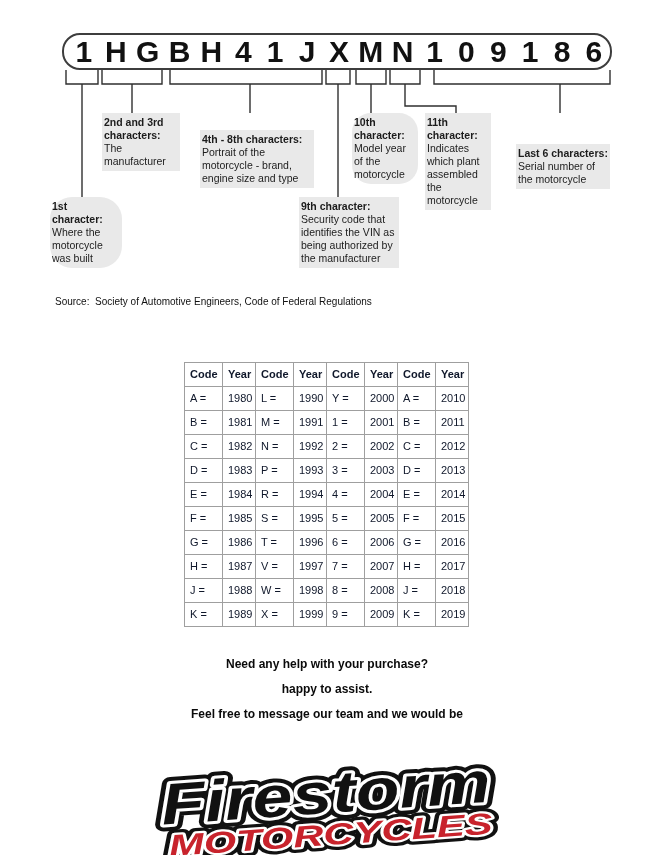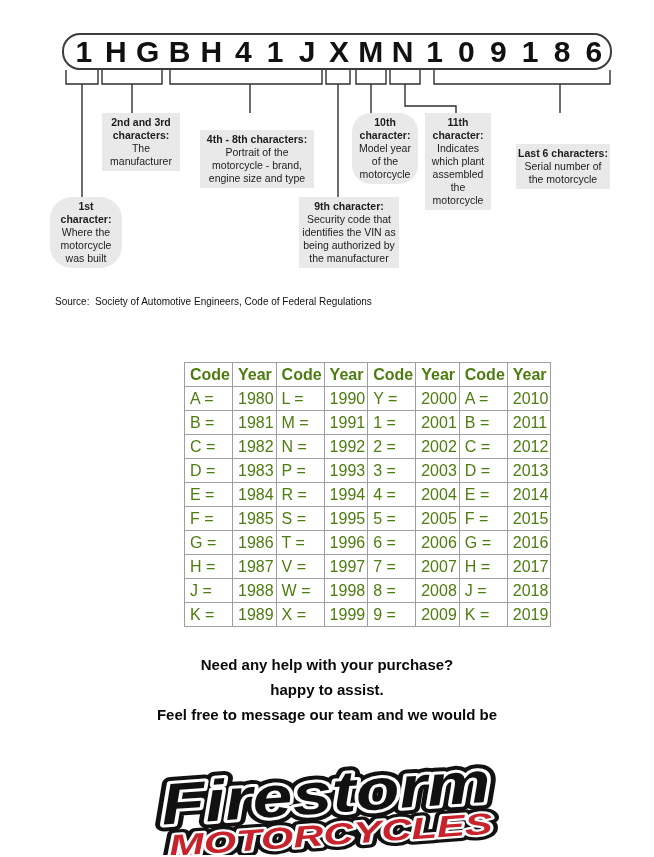--- a/index.html
+++ b/index.html
@@ -9,38 +9,38 @@
   
   .vin-box{position:absolute;left:62px;top:33px;width:550px;height:37px;box-sizing:border-box;
            border:2px solid #3d3d3d;border-radius:18px;display:flex;align-items:center;
            padding-left:4px;background:#fff;}
   .vin-char{width:32px;text-align:center;font-weight:bold;font-size:30px;line-height:31px;color:#111;}
 
   
   .connectors{position:absolute;left:0;top:0;width:654px;height:330px;}
 
   
-  .callout{position:absolute;background:#e9e9e9;text-align:center;font-size:10.5px;
+  .callout{position:absolute;background:#e9e9e9;font-size:10.5px;
            line-height:13px;padding:3px 2px;color:#1c1c1c;}
   .callout-title{font-weight:bold;}
 
   .source{position:absolute;left:55px;top:296px;font-size:10px;color:#111;white-space:pre-wrap;}
 
   
   .year-table{position:absolute;left:184px;top:362px;border-collapse:collapse;
-              font-size:16px;color:#4d7c0f;}
+              font-size:11px;color:#0f172a;}
   .year-table th,.year-table td{border:1px solid #9f9f9f;padding:4px 2px 4px 5px;
               line-height:15px;text-align:left;font-weight:normal;white-space:nowrap;}
   .year-table th{font-weight:bold;}
   .col-code{width:38px;}
   .col-year{width:33px;}
 
   
   .help{position:absolute;left:0;top:652px;width:654px;text-align:center;
-        font-weight:bold;font-size:15px;line-height:25px;color:#0a0a0a;}
+        font-weight:bold;font-size:12px;line-height:25px;color:#0a0a0a;}
 
   
   .logo-wrap{position:absolute;left:0;top:755px;width:654px;display:flex;justify-content:center;}
 </style>
 </head>
 <body>
 
 <div class="page">
 
   <div class="vin-box">

